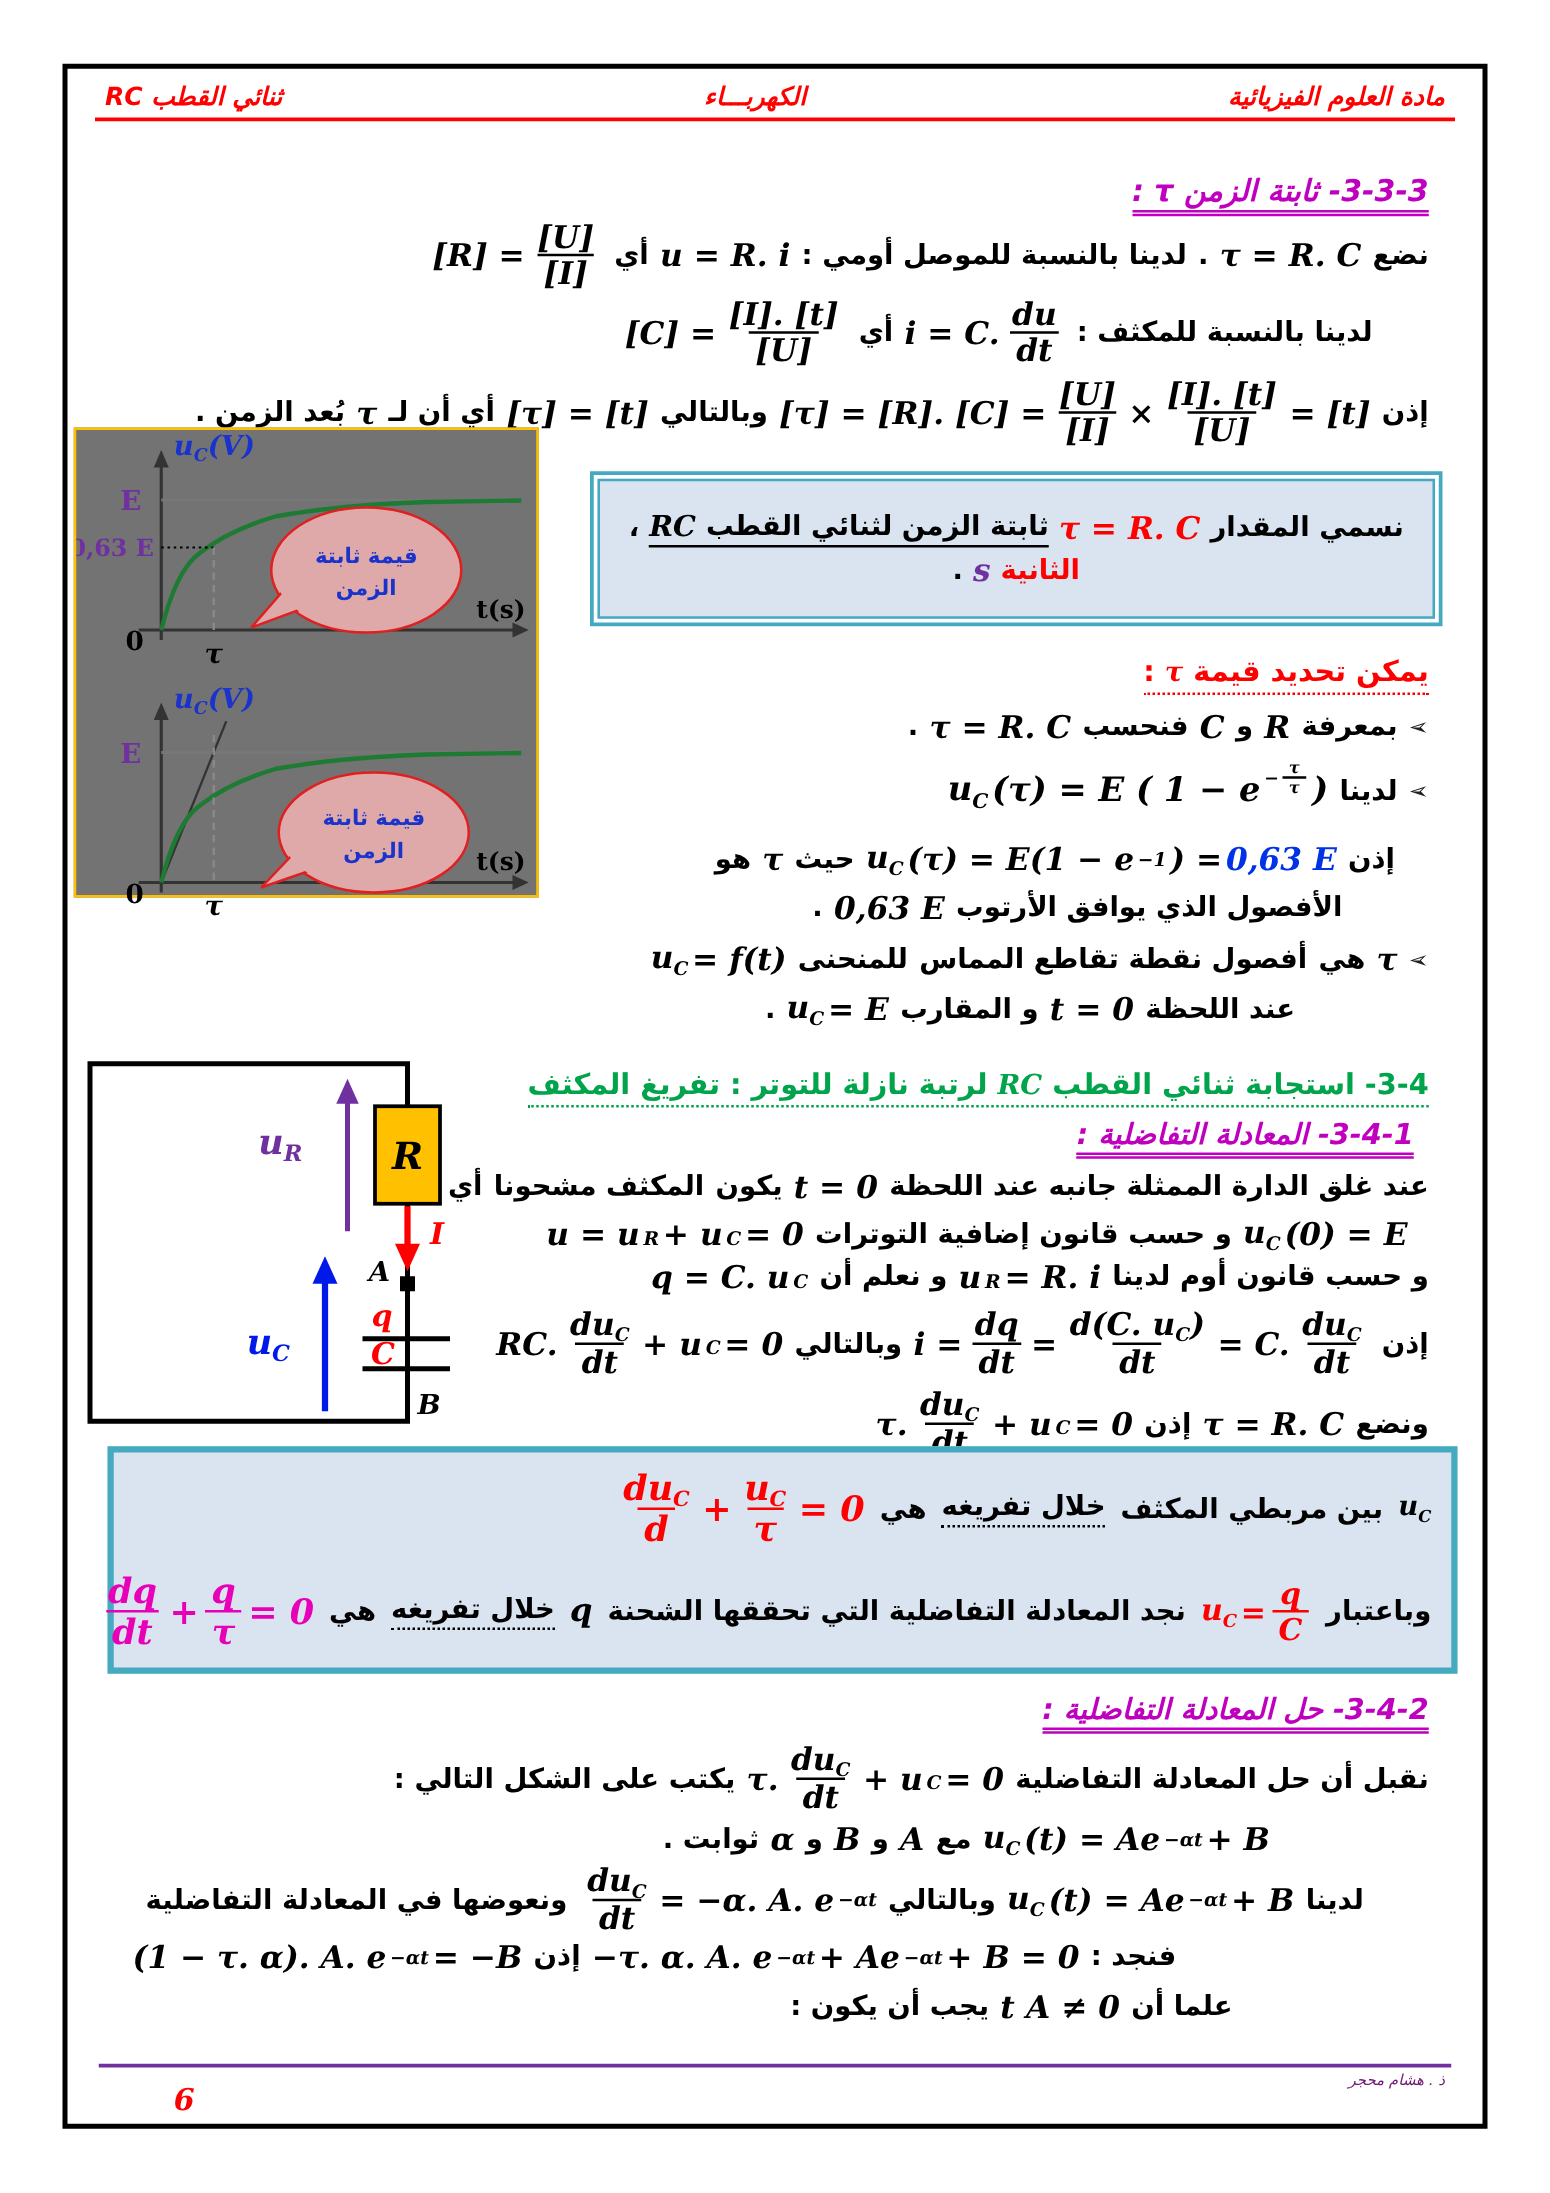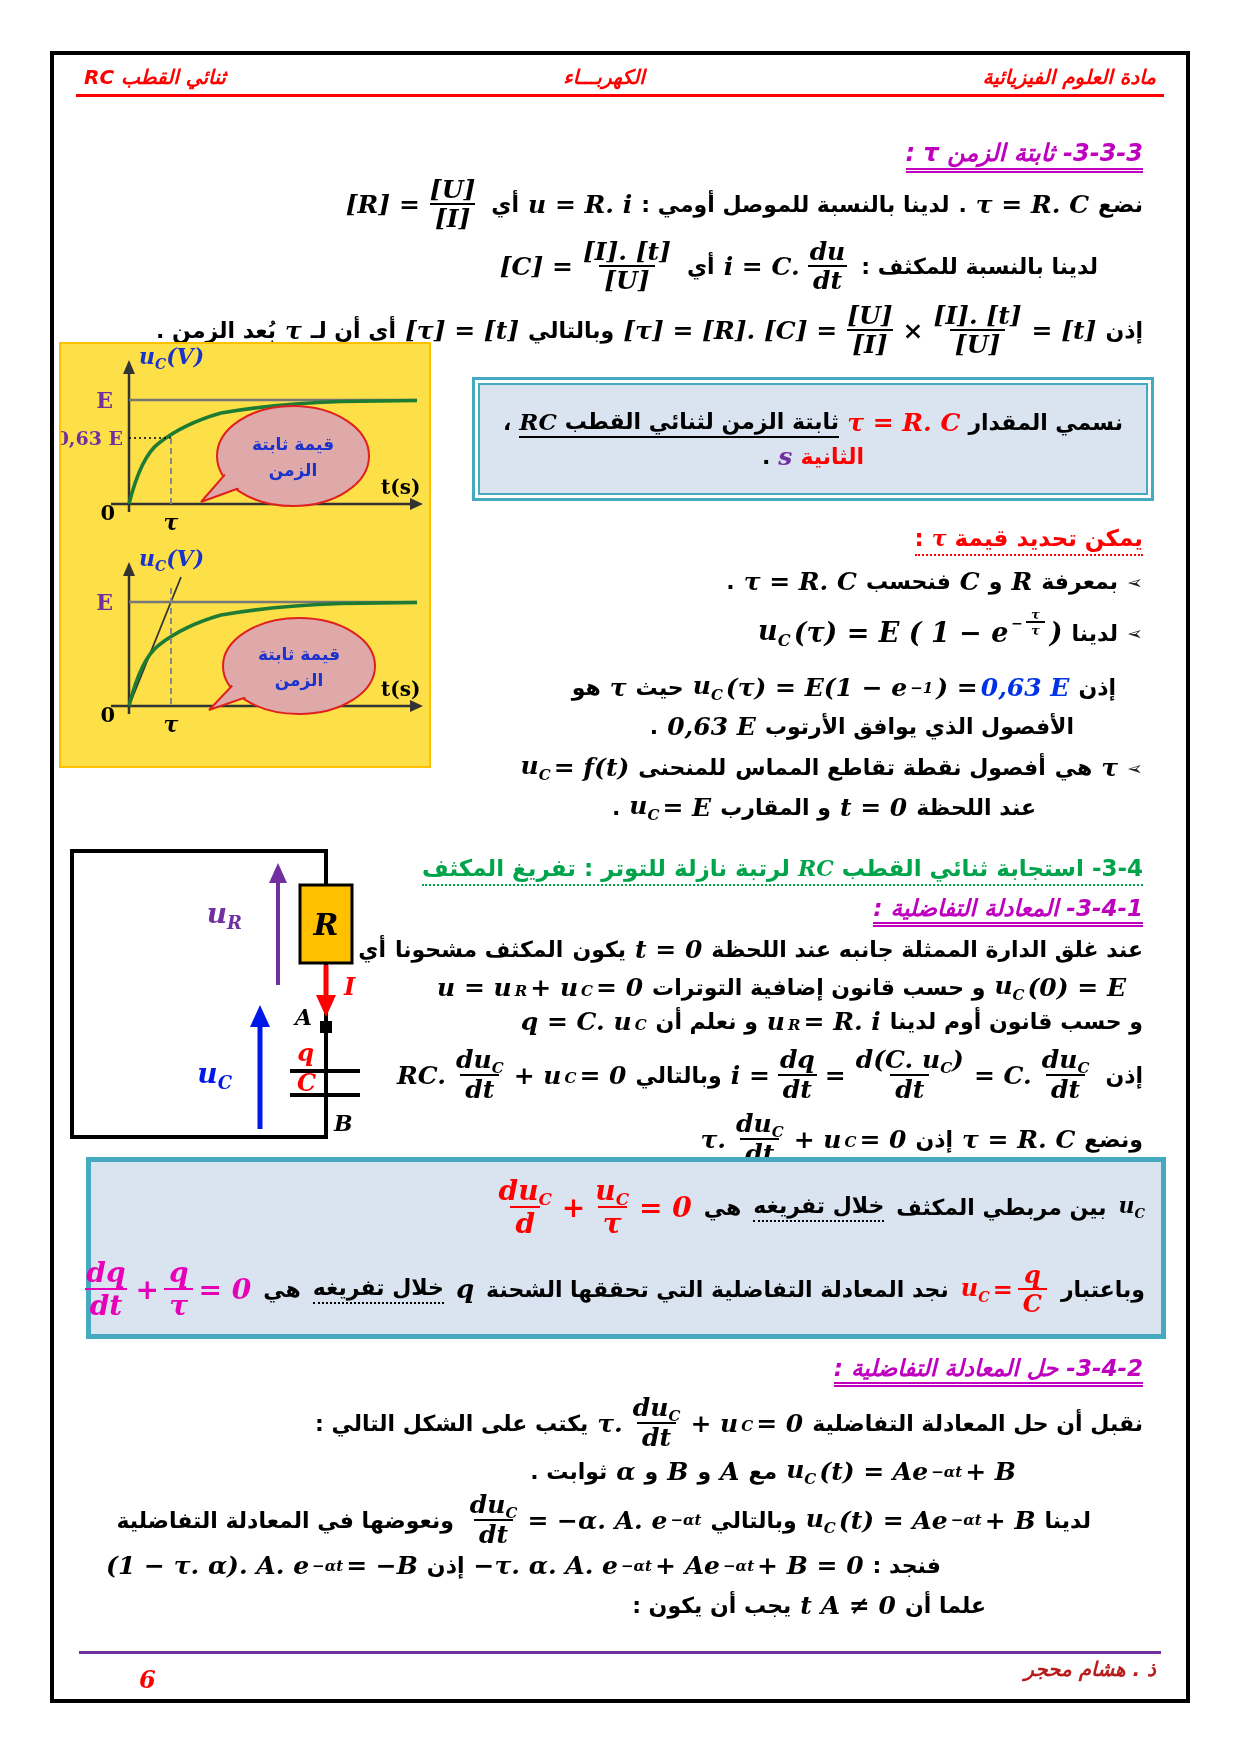--- a/index.html
+++ b/index.html
@@ -18,34 +18,34 @@
   .frac.sm{font-size:13px;line-height:1;}
   .expfrac{display:inline-flex;align-items:center;transform:translateY(-10px);font-size:14px;gap:1px;}
   .title-magenta{color:#BF00BF;font-style:italic;font-size:24px;font-weight:bold;border-bottom:5px double #BF00BF;padding-bottom:1px;}
   .title-green{color:#00A44A;font-size:23px;font-weight:bold;border-bottom:2px dotted #00A44A;padding-bottom:3px;}
   .hd-red{color:#FF0000;font-size:23px;font-weight:bold;border-bottom:2px dotted #FF0000;padding-bottom:3px;}
   .red{color:#FF0000;} .blue{color:#0033E6;} .purple{color:#7030A0;} .magenta{color:#E800B8;}
   .dotted-u{border-bottom:2px dotted #000;padding-bottom:2px;}
   .solid-u{border-bottom:2px solid #000;padding-bottom:1px;}
   .bul{display:inline-block;transform:scaleX(-1);font-size:19px;color:#222;}
   
-  .figbox{position:absolute;left:5px;top:287px;width:372px;height:426px;border:2px solid #FFC000;box-sizing:border-box;background:#fde047;}
+  .figbox{position:absolute;left:5px;top:287px;width:372px;height:376px;border:2px solid #FFC000;box-sizing:border-box;background:#737373;}
   
   .co1{position:absolute;left:418px;top:322px;width:682px;height:124px;border:3px solid #45AABF;background:#fff;padding:3px;box-sizing:border-box;}
   .co1 .inner{border:2px solid #45AABF;background:#D9E4F0;width:100%;height:100%;box-sizing:border-box;display:flex;flex-direction:column;justify-content:center;gap:4px;padding:2px 10px;}
   .co1 .row{display:flex;direction:rtl;justify-content:center;align-items:center;gap:8px;font-weight:bold;font-size:22px;white-space:nowrap;}
   
   .co2{position:absolute;left:32px;top:1102px;width:1080px;height:182px;border:5px solid #45AABF;background:#D9E4F0;box-sizing:border-box;display:flex;flex-direction:column;justify-content:space-around;padding:4px 16px;}
   .co2 .row{display:flex;direction:rtl;align-items:center;gap:12px;font-weight:bold;font-size:22px;white-space:nowrap;}
   .co2 .m{font-size:26px;}
   
   .circ{position:absolute;left:10px;top:790px;width:300px;height:300px;}
   
   .footline{position:absolute;left:25px;right:25px;top:1596px;border-top:3px solid #7030A0;}
-  .author{position:absolute;right:30px;top:1602px;color:#b91c1c;font-weight:bold;font-style:italic;font-size:20px;direction:rtl;}
+  .author{position:absolute;right:30px;top:1602px;color:#701a75;font-weight:normal;font-style:italic;font-size:12px;direction:rtl;}
   .pagenum{position:absolute;left:85px;top:1610px;color:#FF0000;font-weight:bold;font-style:italic;font-size:24px;font-family:"DejaVu Serif",serif;}
   svg text{font-weight:bold;}
 </style>
 </head>
 <body>
 
 <div class="frame">
 
   <div class="hdr">
     <span>مادة العلوم الفيزيائية</span>
@@ -279,21 +279,21 @@
   </svg>
 
   <div class="line" style="top:800px;right:43px;">
     <span class="title-green" style="display:inline-flex;gap:8px;align-items:center;">
       <span>3-4- استجابة ثنائي القطب</span>
         <span class="m" style="font-size:22px;color:#00A44A;">RC</span>
         <span>لرتبة نازلة للتوتر : تفريغ المكثف</span>
     </span>
   </div>
 
-  <div class="line" style="top:840px;right:43px;">
+  <div class="line" style="top:840px;right:55px;">
     <span class="title-magenta" style="font-size:23px;">3-4-1- المعادلة التفاضلية :</span>
   </div>
 
   <div class="line" style="top:880px;right:43px;">
     <span>عند غلق الدارة الممثلة جانبه عند اللحظة</span>
     <span class="m">t = 0</span>
     <span>يكون</span>
     <span>المكثف مشحونا</span>
     <span>أي</span>
   </div>

